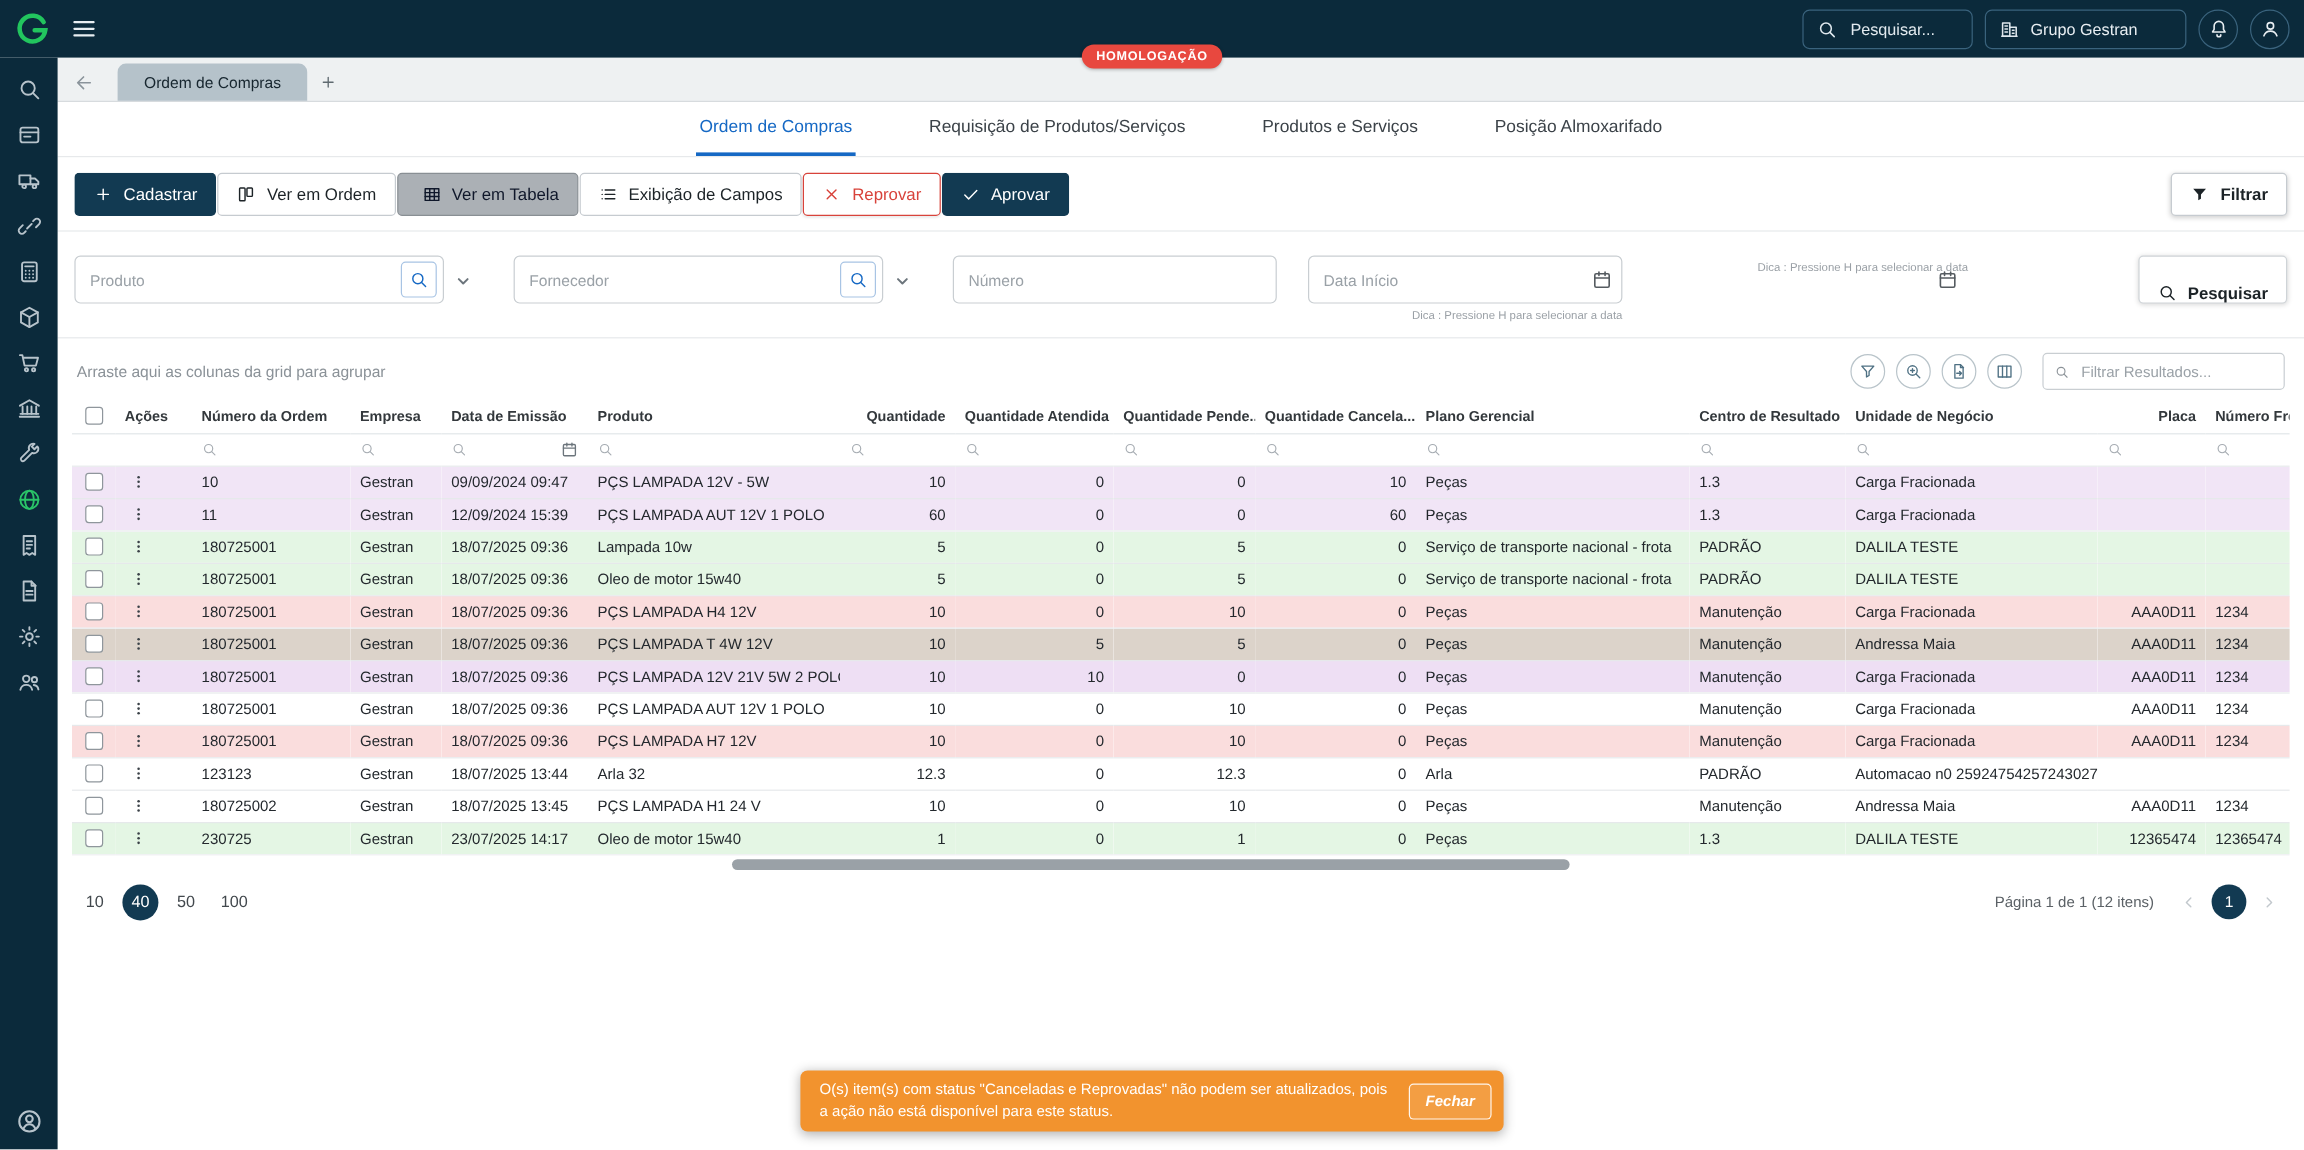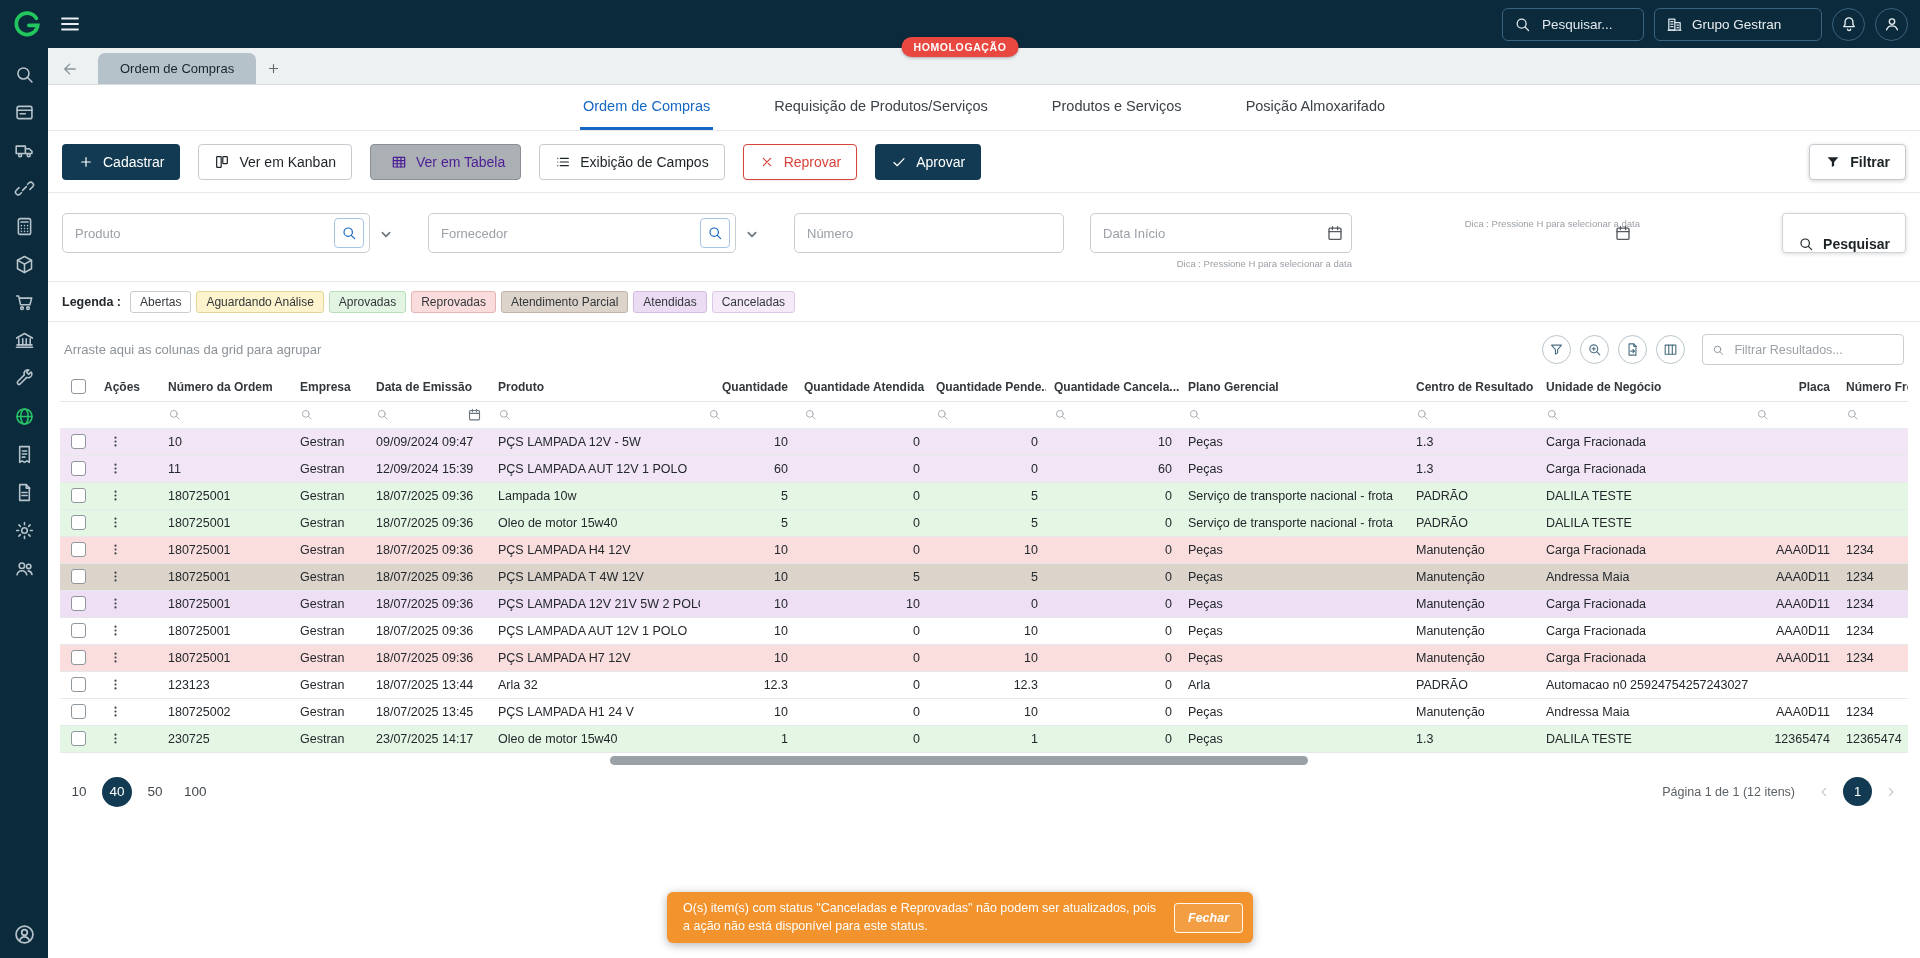--- a/index.html
+++ b/index.html
@@ -60,28 +60,28 @@
   .newtab { width:34px; height:31px; background:none; border:none; color:#5f6a70; cursor:pointer;
             display:flex; align-items:center; justify-content:center; }
   .newtab .ic { width:15px; height:15px; }
 
   .navtabs { height:46px; border-bottom:1px solid #e7e9eb; display:flex; justify-content:center; gap:58px; }
   .navtab { display:flex; align-items:center; font-size:14.5px; color:#3b4248; cursor:pointer;
             border-bottom:3px solid transparent; padding:0 3px; }
   .navtab.active { color:var(--active-blue); border-bottom-color:var(--active-blue); }
 
   
-  .toolbar { display:flex; align-items:center; gap:18px; padding:13px 14px 12px; }
+  .toolbar { display:flex; align-items:center; gap:1px; padding:13px 14px 12px; }
   .btn { height:36px; border-radius:4px; display:inline-flex; align-items:center; gap:9px; padding:0 15px;
             font-size:14px; font-weight:500; font-family:inherit; border:1px solid transparent; background:#fff;
             color:#1c2327; cursor:pointer; white-space:nowrap; }
   .btn .ic { width:16px; height:16px; }
   .btn.primary { background:var(--navy); color:#fff; }
   .btn.outline { border-color:#c6cbd0; }
-  .btn.pressed { background:#abb0b5; border-color:#898f94; color:#4c1d95;padding-left:20px; }
+  .btn.pressed { background:#abb0b5; border-color:#898f94; color:#0f172a;padding-left:20px; }
   .btn.danger { border-color:var(--danger); color:var(--danger); box-shadow:0 1px 2px rgba(0,0,0,.08); }
   .btn.filtrar { margin-left:auto; border-color:#c6cbd0; font-weight:700; box-shadow:0 1px 4px rgba(0,0,0,.18); }
 
   
   .filterbar { border-top:1px solid #e7e9eb; border-bottom:1px solid #e7e9eb; padding:20px 14px 12px;
             display:flex; gap:26px; align-items:flex-start; }
   .field { position:relative; }
   .field input.txt { height:40px; width:100%; border:1px solid #c9ced2; border-radius:5px; font-size:13px;
             padding:0 12px; color:#333; outline:none; font-family:inherit; }
   .field input.txt::placeholder { color:#9aa1a7; opacity:1; }
@@ -400,21 +400,21 @@
         </span>
       <span>Cadastrar</span>
     </button>
     <button class="btn outline">
       <span class="ic">
           <svg viewBox="0 0 24 24" fill="none" stroke="currentColor" stroke-width="1.8" stroke-linecap="round" stroke-linejoin="round">
             <rect x="4" y="4" width="6.8" height="16" rx="1"></rect>
             <rect x="13.2" y="4" width="6.8" height="10.5" rx="1"></rect>
           </svg>
         </span>
-      <span>Ver em Kanban</span>
+      <span>Ver em Ordem</span>
     </button>
     <button class="btn pressed">
       <span class="ic">
           <svg viewBox="0 0 24 24" fill="none" stroke="currentColor" stroke-width="1.8" stroke-linecap="round" stroke-linejoin="round">
             <rect x="3.5" y="5" width="17" height="14.5"></rect>
             <path d="M3.5 9.8h17M3.5 14.6h17M9.2 5v14.5M14.9 5v14.5"></path>
           </svg>
         </span>
       <span>Ver em Tabela</span>
     </button>
@@ -512,32 +512,20 @@
       <span class="ic">
           <svg viewBox="0 0 24 24" fill="none" stroke="currentColor" stroke-width="1.8" stroke-linecap="round" stroke-linejoin="round">
             <circle cx="10.8" cy="10.8" r="6.3"></circle>
             <path d="M15.5 15.5L20.5 20.5"></path>
           </svg>
         </span>
       <span>Pesquisar</span>
     </button>
   </div>
 
-  <div class="legendbar">
-    <span class="legend-label">Legenda :</span>
-    <div id="legend-items" style="display:flex;gap:5px;">
-        <span class="lbadge" style="background: rgb(255, 255, 255); border-color: rgb(201, 206, 210);">Abertas</span>
-        <span class="lbadge" style="background: rgb(253, 243, 205); border-color: rgb(227, 212, 154);">Aguardando Análise</span>
-        <span class="lbadge" style="background: rgb(226, 244, 226); border-color: rgb(185, 220, 185);">Aprovadas</span>
-        <span class="lbadge" style="background: rgb(250, 220, 220); border-color: rgb(231, 180, 180);">Reprovadas</span>
-        <span class="lbadge" style="background: rgb(220, 211, 202); border-color: rgb(193, 181, 168);">Atendimento Parcial</span>
-        <span class="lbadge" style="background: rgb(236, 220, 243); border-color: rgb(212, 187, 227);">Atendidas</span>
-        <span class="lbadge" style="background: rgb(244, 234, 248); border-color: rgb(220, 200, 232);">Canceladas</span>
-      </div>
-  </div>
 
   <div class="gridbar">
     <span class="group-hint">Arraste aqui as colunas da grid para agrupar</span>
     <button class="round-btn">
       <span class="ic">
           <svg viewBox="0 0 24 24" fill="none" stroke="currentColor" stroke-width="1.8" stroke-linecap="round" stroke-linejoin="round">
             <path d="M4 5h16l-6.3 7.1v5.4l-3.4 1.9V12.1z"></path>
           </svg>
         </span>
     </button>

